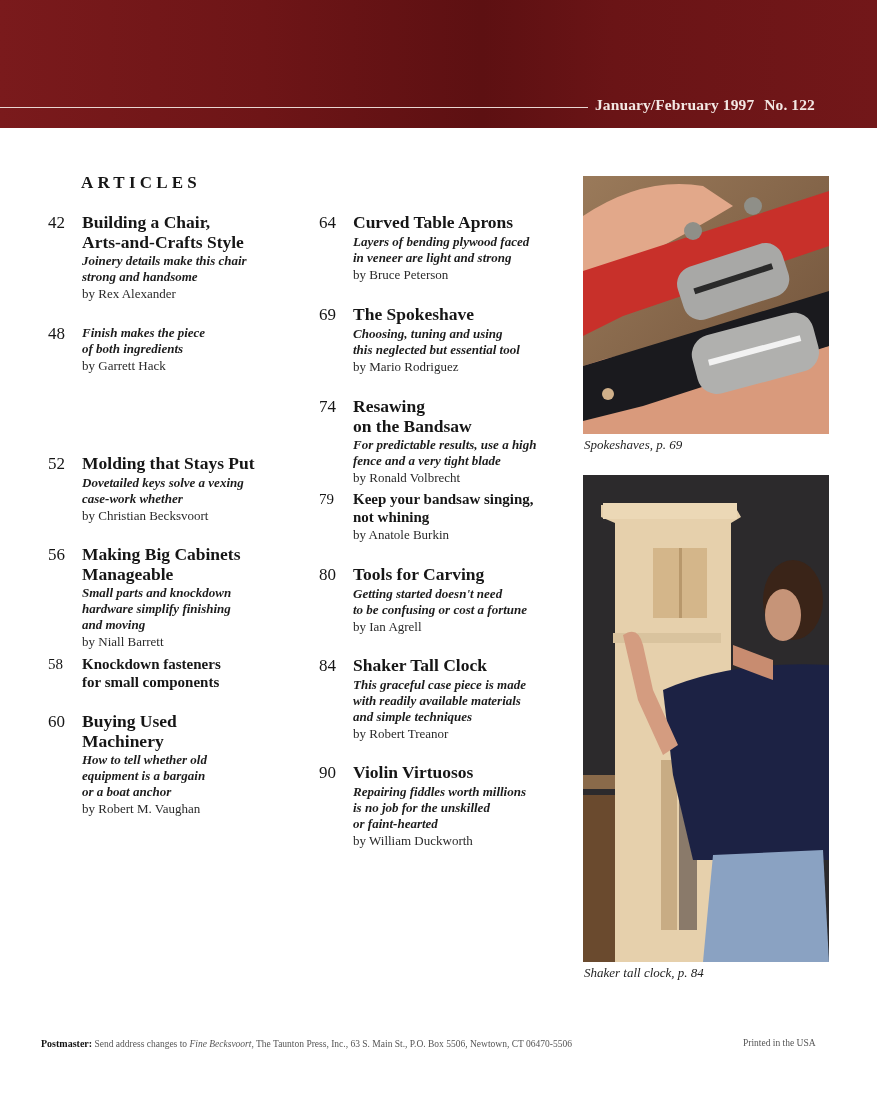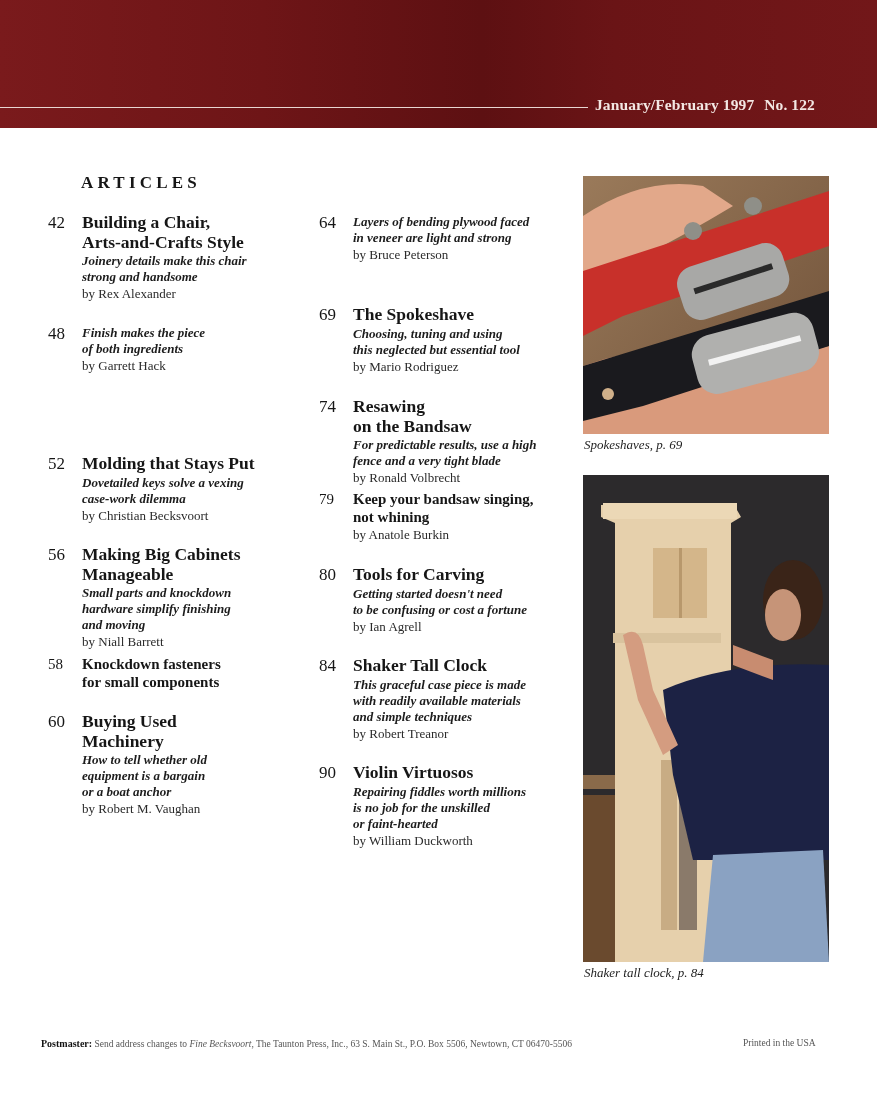--- a/index.html
+++ b/index.html
@@ -75,21 +75,21 @@
   <div class="by">by Garrett Hack</div>
 </div>
 
 <div class="entry" style="left:82px; top:454px;">
   <div class="num">52</div>
   <div class="title">
       <div>Molding that Stays Put</div>
     </div>
   <div class="desc">
       <div>Dovetailed keys solve a vexing</div>
-      <div>case-work dilemma</div>
+      <div>case-work whether</div>
     </div>
   <div class="by">by Christian Becksvoort</div>
 </div>
 
 <div class="entry" style="left:82px; top:545px;">
   <div class="num">56</div>
   <div class="title">
       <div>Making Big Cabinets</div>
       <div>Manageable</div>
     </div>
@@ -118,20 +118,23 @@
   <div class="desc">
       <div>How to tell whether old</div>
       <div>equipment is a bargain</div>
       <div>or a boat anchor</div>
     </div>
   <div class="by">by Robert M. Vaughan</div>
 </div>
 
 <div class="entry" style="left:353px; top:213px; width:210px;">
   <div class="num">64</div>
+  <div class="title">
+      <div>Curved Table Aprons</div>
+    </div>
   <div class="desc">
       <div>Layers of bending plywood faced</div>
       <div>in veneer are light and strong</div>
     </div>
   <div class="by">by Bruce Peterson</div>
 </div>
 
 <div class="entry" style="left:353px; top:305px; width:210px;">
   <div class="num">69</div>
   <div class="title">

